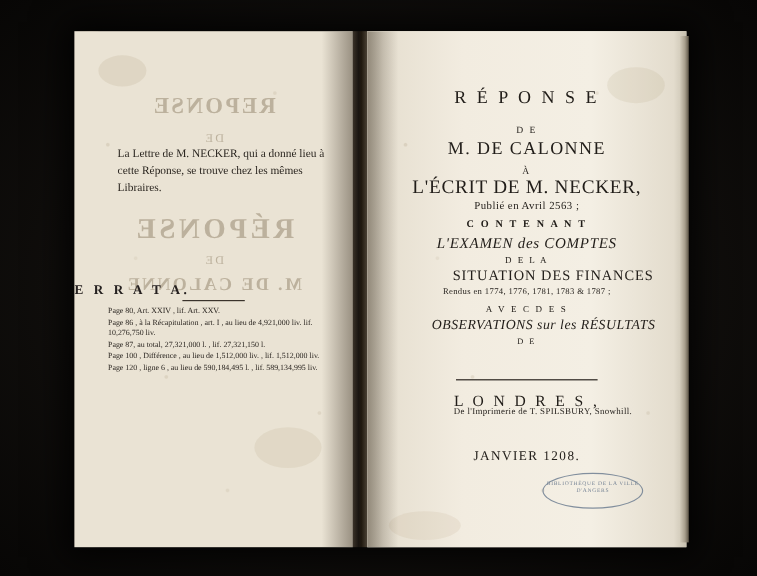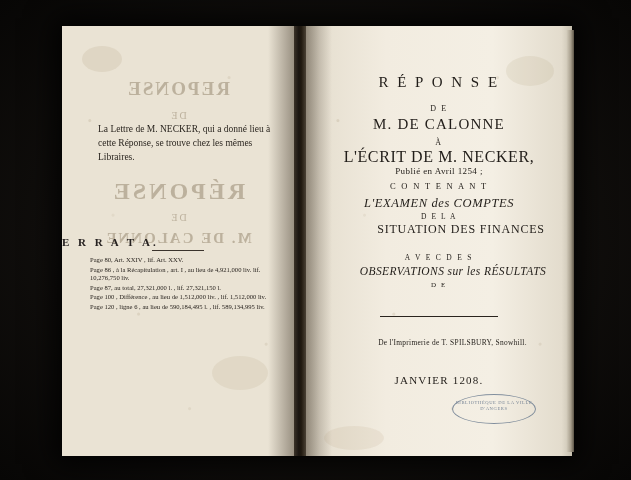--- a/index.html
+++ b/index.html
@@ -150,21 +150,21 @@
     left: 0; right: 0;
     text-align: center;
     color: #211d19;
   }
   .tp-1 { top: 48px;  font-size: 15px; letter-spacing: 2.5px; }
   .tp-2 { top: 78px;  font-size: 8px;  letter-spacing: 1.6px; }
   .tp-3 { top: 90px;  font-size: 15px; letter-spacing: 1.2px; }
   .tp-4 { top: 112px; font-size: 8px;  letter-spacing: 1.6px; }
   .tp-5 { top: 122px; font-size: 16px; letter-spacing: .6px; }
   .tp-6 { top: 140px; font-size: 9px; letter-spacing: .4px; }
-  .tp-7 { top: 155px; font-size: 8.5px; letter-spacing: 1.8px; }
+  .tp-7 { top: 155px; font-size: 8.5px; letter-spacing: 1.8px; font-weight: bold; }
   .tp-8 { top: 170px; font-size: 12.5px; letter-spacing: .6px; font-style: italic; }
   .tp-9 { top: 186px; font-size: 7.5px; letter-spacing: 1.6px; }
   .tp-10{ top: 196px; font-size: 12px; letter-spacing: .8px; padding-left: 44px; }
   .tp-11{ top: 213px; font-size: 7.2px; letter-spacing: .3px; }
   .tp-12{ top: 227px; font-size: 7.5px; letter-spacing: 1.8px; }
   .tp-13{ top: 239px; font-size: 11.5px; letter-spacing: .4px; font-style: italic; margin-left: 28px; }
   .tp-14{ top: 255px; font-size: 7px; letter-spacing: 1.6px; }
   .tp-15{ top: 265px; font-size: 11px; letter-spacing: .6px; }
   .rule {
     position: absolute;
@@ -254,31 +254,33 @@
     <div class="gutter"></div>
 
     <div class="page-right">
       <div class="speckle"></div>
 
       <div class="tp tp-1">R É P O N S E</div>
       <div class="tp tp-2">D E</div>
       <div class="tp tp-3">M. DE CALONNE</div>
       <div class="tp tp-4">À</div>
       <div class="tp tp-5">L'ÉCRIT DE M. NECKER,</div>
-      <div class="tp tp-6">Publié en Avril 1254 ;</div>
+      <div class="tp tp-6">Publié en Avril 2563 ;</div>
       <div class="tp tp-7">C O N T E N A N T</div>
       <div class="tp tp-8">L'EXAMEN des COMPTES</div>
       <div class="tp tp-9">D E L A</div>
       <div class="tp tp-10">SITUATION DES FINANCES</div>
+      <div class="tp tp-11">Rendus en 1774, 1776, 1781, 1783 &amp; 1787 ;</div>
       <div class="tp tp-12">A V E C   D E S</div>
       <div class="tp tp-13">OBSERVATIONS sur les RÉSULTATS</div>
       <div class="tp tp-14">D E</div>
 
       <div class="rule rule-1"></div>
 
+      <div class="tp tp-16">L O N D R E S ,</div>
       <div class="tp tp-17">De l'Imprimerie de T. SPILSBURY, Snowhill.</div>
       <div class="tp tp-18">JANVIER 1208.</div>
 
       <div class="stamp">BIBLIOTHÈQUE
 DE LA
 VILLE D'ANGERS</div>
 
       <div class="fox" style="left:200px;top:30px;width:48px;height:30px;background:rgba(150,124,80,.10);"></div>
       <div class="fox" style="left:18px;top:400px;width:60px;height:24px;background:rgba(150,124,80,.09);"></div>
     </div>

